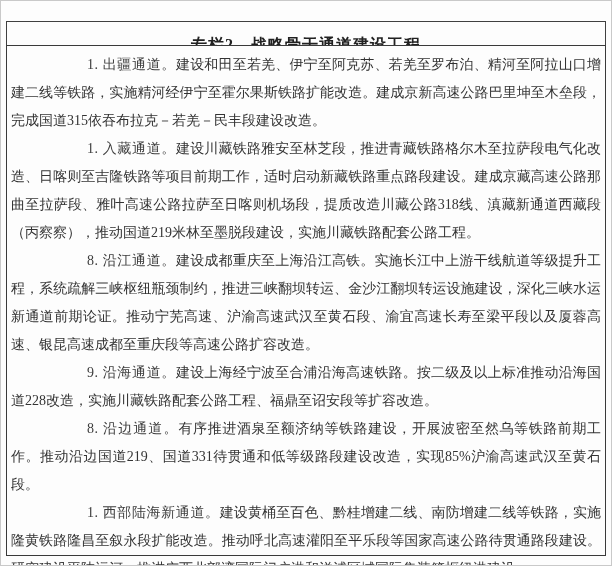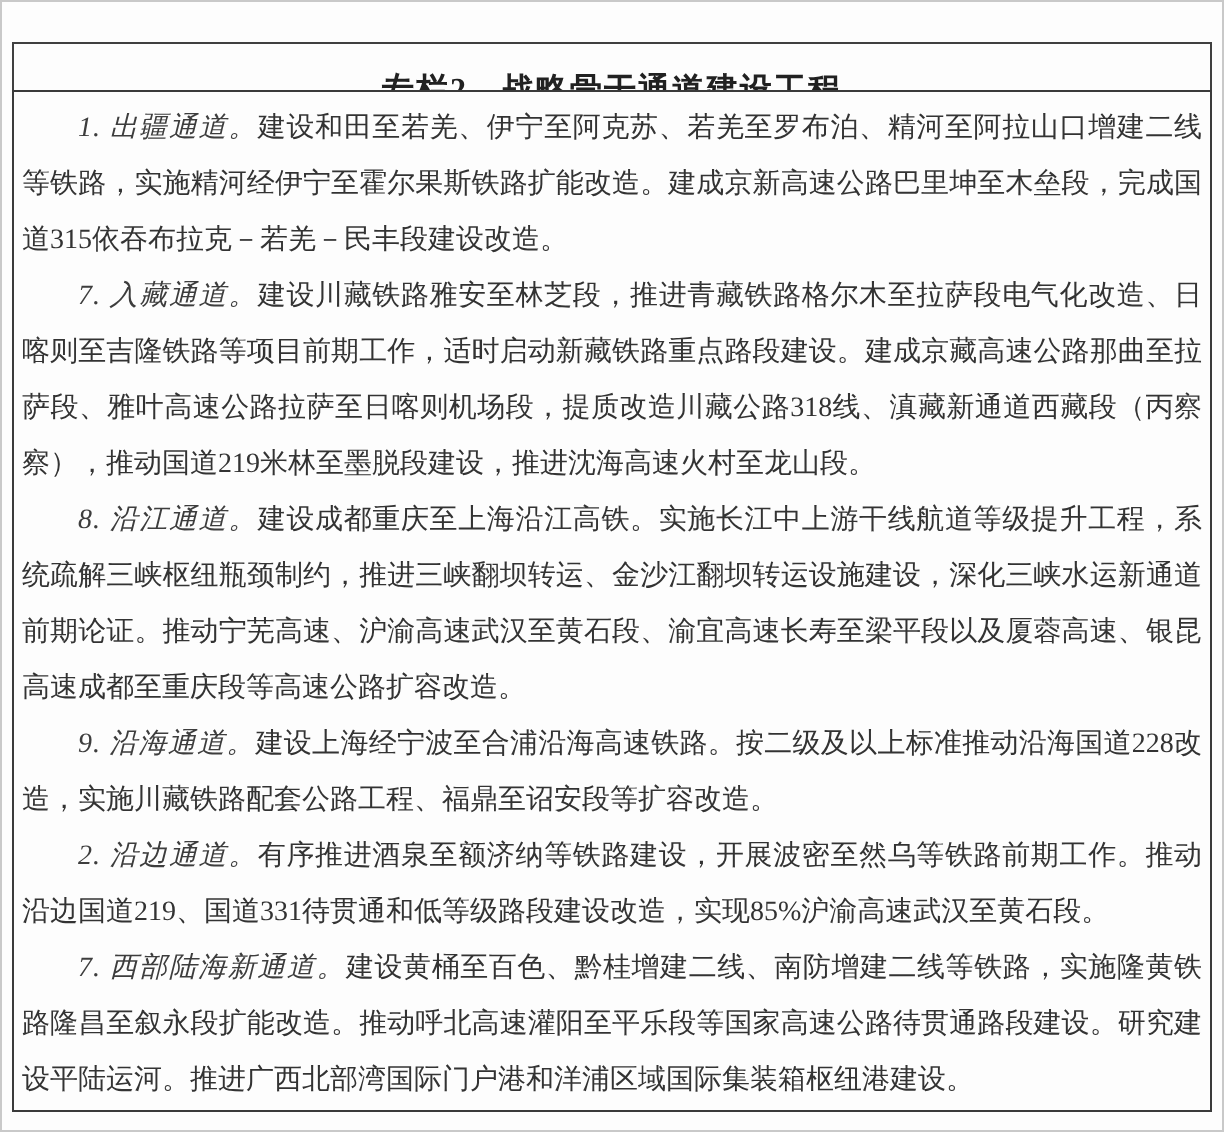--- a/index.html
+++ b/index.html
@@ -51,46 +51,46 @@
   }
   .para {
     margin: 0;
     font-size: 14px;
     line-height: 28px;
     text-align: justify;
     text-indent: 2em;
     color: #333333;
   }
   .para .lead {
-    font-style: italic;
     color: #3d3d3d;
     letter-spacing: 0.5px;
+    margin-left: 48px;
   }
   .para .body-text {
     font-style: normal;
   }
 </style>
 </head>
 <body>
 
 <div class="page">
 
   <div class="title-box">
     <span class="title-text">专栏2　战略骨干通道建设工程</span>
   </div>
 
   <div class="content-box">
 
     <p class="para"><span class="lead">1. 出疆通道。</span><span class="body-text">建设和田至若羌、伊宁至阿克苏、若羌至罗布泊、精河至阿拉山口增建二线等铁路，实施精河经伊宁至霍尔果斯铁路扩能改造。建成京新高速公路巴里坤至木垒段，完成国道315依吞布拉克－若羌－民丰段建设改造。</span></p>
 
-    <p class="para"><span class="lead">7. 入藏通道。</span><span class="body-text">建设川藏铁路雅安至林芝段，推进青藏铁路格尔木至拉萨段电气化改造、日喀则至吉隆铁路等项目前期工作，适时启动新藏铁路重点路段建设。建成京藏高速公路那曲至拉萨段、雅叶高速公路拉萨至日喀则机场段，提质改造川藏公路318线、滇藏新通道西藏段（丙察察），推动国道219米林至墨脱段建设，推进沈海高速火村至龙山段。</span></p>
+    <p class="para"><span class="lead">1. 入藏通道。</span><span class="body-text">建设川藏铁路雅安至林芝段，推进青藏铁路格尔木至拉萨段电气化改造、日喀则至吉隆铁路等项目前期工作，适时启动新藏铁路重点路段建设。建成京藏高速公路那曲至拉萨段、雅叶高速公路拉萨至日喀则机场段，提质改造川藏公路318线、滇藏新通道西藏段（丙察察），推动国道219米林至墨脱段建设，实施川藏铁路配套公路工程。</span></p>
 
     <p class="para"><span class="lead">8. 沿江通道。</span><span class="body-text">建设成都重庆至上海沿江高铁。实施长江中上游干线航道等级提升工程，系统疏解三峡枢纽瓶颈制约，推进三峡翻坝转运、金沙江翻坝转运设施建设，深化三峡水运新通道前期论证。推动宁芜高速、沪渝高速武汉至黄石段、渝宜高速长寿至梁平段以及厦蓉高速、银昆高速成都至重庆段等高速公路扩容改造。</span></p>
 
     <p class="para"><span class="lead">9. 沿海通道。</span><span class="body-text">建设上海经宁波至合浦沿海高速铁路。按二级及以上标准推动沿海国道228改造，实施川藏铁路配套公路工程、福鼎至诏安段等扩容改造。</span></p>
 
-    <p class="para"><span class="lead">2. 沿边通道。</span><span class="body-text">有序推进酒泉至额济纳等铁路建设，开展波密至然乌等铁路前期工作。推动沿边国道219、国道331待贯通和低等级路段建设改造，实现85%沪渝高速武汉至黄石段。</span></p>
+    <p class="para"><span class="lead">8. 沿边通道。</span><span class="body-text">有序推进酒泉至额济纳等铁路建设，开展波密至然乌等铁路前期工作。推动沿边国道219、国道331待贯通和低等级路段建设改造，实现85%沪渝高速武汉至黄石段。</span></p>
 
-    <p class="para"><span class="lead">7. 西部陆海新通道。</span><span class="body-text">建设黄桶至百色、黔桂增建二线、南防增建二线等铁路，实施隆黄铁路隆昌至叙永段扩能改造。推动呼北高速灌阳至平乐段等国家高速公路待贯通路段建设。研究建设平陆运河。推进广西北部湾国际门户港和洋浦区域国际集装箱枢纽港建设。</span></p>
+    <p class="para"><span class="lead">1. 西部陆海新通道。</span><span class="body-text">建设黄桶至百色、黔桂增建二线、南防增建二线等铁路，实施隆黄铁路隆昌至叙永段扩能改造。推动呼北高速灌阳至平乐段等国家高速公路待贯通路段建设。研究建设平陆运河。推进广西北部湾国际门户港和洋浦区域国际集装箱枢纽港建设。</span></p>
 
   </div>
 
 </div>
 
 </body></html>

